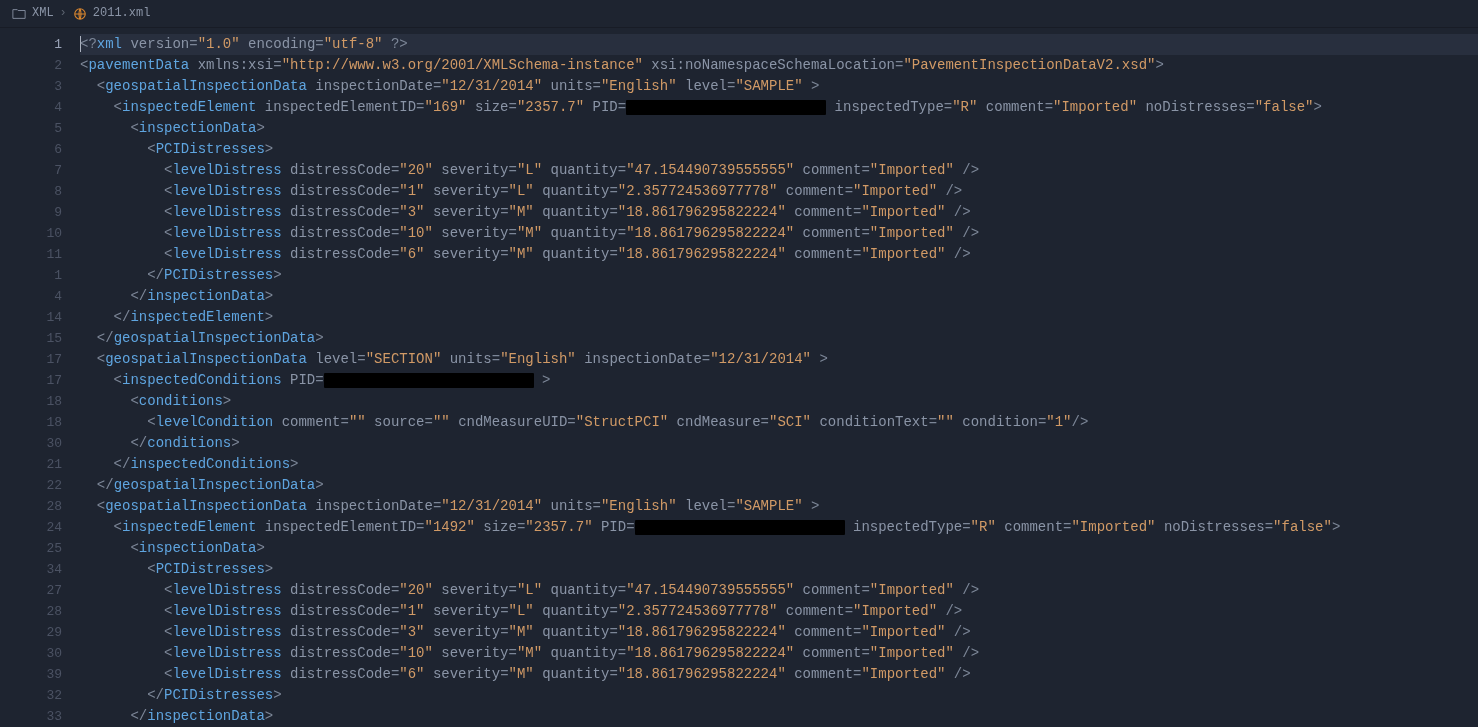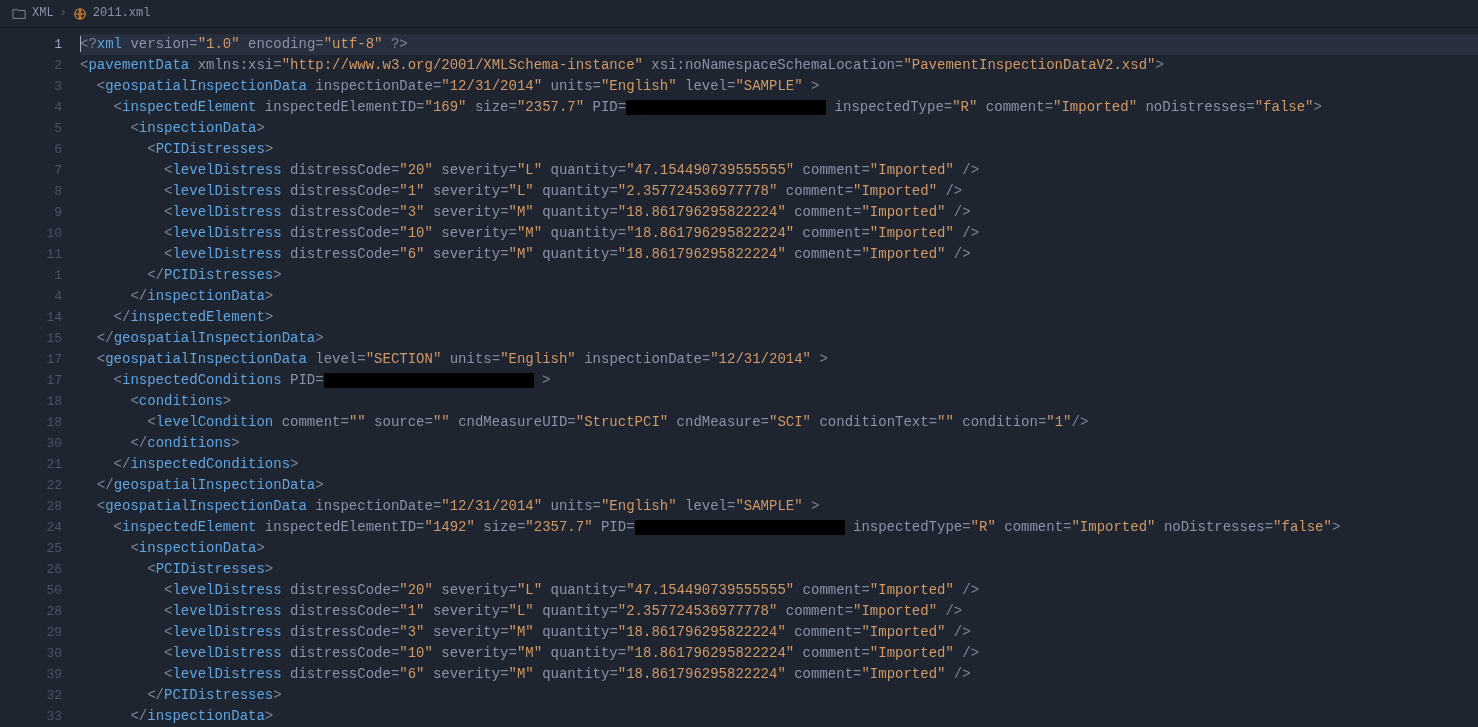--- a/index.html
+++ b/index.html
@@ -115,22 +115,22 @@
       <div class="ln">17</div>
       <div class="ln">17</div>
       <div class="ln">18</div>
       <div class="ln">18</div>
       <div class="ln">30</div>
       <div class="ln">21</div>
       <div class="ln">22</div>
       <div class="ln">28</div>
       <div class="ln">24</div>
       <div class="ln">25</div>
-      <div class="ln">26</div>
-      <div class="ln">50</div>
+      <div class="ln">34</div>
+      <div class="ln">27</div>
       <div class="ln">28</div>
       <div class="ln">29</div>
       <div class="ln">30</div>
       <div class="ln">39</div>
       <div class="ln">32</div>
       <div class="ln">33</div>
     </div>
   <div class="code" id="code"><div class="line hl"><span class="cursor"></span><span class="t-punc">&lt;?</span><span class="t-tag">xml</span> <span class="t-attr">version</span><span class="t-punc">=</span><span class="t-str">"1.0"</span> <span class="t-attr">encoding</span><span class="t-punc">=</span><span class="t-str">"utf-8"</span> <span class="t-punc">?&gt;</span></div><div class="line"><span class="t-punc">&lt;</span><span class="t-tag">pavementData</span> <span class="t-attr">xmlns:xsi</span><span class="t-punc">=</span><span class="t-str">"http://www.w3.org/2001/XMLSchema-instance"</span> <span class="t-attr">xsi:noNamespaceSchemaLocation</span><span class="t-punc">=</span><span class="t-str">"PavementInspectionDataV2.xsd"</span><span class="t-punc">&gt;</span></div><div class="line">  <span class="t-punc">&lt;</span><span class="t-tag">geospatialInspectionData</span> <span class="t-attr">inspectionDate</span><span class="t-punc">=</span><span class="t-str">"12/31/2014"</span> <span class="t-attr">units</span><span class="t-punc">=</span><span class="t-str">"English"</span> <span class="t-attr">level</span><span class="t-punc">=</span><span class="t-str">"SAMPLE"</span> <span class="t-punc">&gt;</span></div><div class="line">    <span class="t-punc">&lt;</span><span class="t-tag">inspectedElement</span> <span class="t-attr">inspectedElementID</span><span class="t-punc">=</span><span class="t-str">"169"</span> <span class="t-attr">size</span><span class="t-punc">=</span><span class="t-str">"2357.7"</span> <span class="t-attr">PID</span><span class="t-punc">=</span><span class="redact" style="width:200px"></span> <span class="t-attr">inspectedType</span><span class="t-punc">=</span><span class="t-str">"R"</span> <span class="t-attr">comment</span><span class="t-punc">=</span><span class="t-str">"Imported"</span> <span class="t-attr">noDistresses</span><span class="t-punc">=</span><span class="t-str">"false"</span><span class="t-punc">&gt;</span></div><div class="line">      <span class="t-punc">&lt;</span><span class="t-tag">inspectionData</span><span class="t-punc">&gt;</span></div><div class="line">        <span class="t-punc">&lt;</span><span class="t-tag">PCIDistresses</span><span class="t-punc">&gt;</span></div><div class="line">          <span class="t-punc">&lt;</span><span class="t-tag">levelDistress</span> <span class="t-attr">distressCode</span><span class="t-punc">=</span><span class="t-str">"20"</span> <span class="t-attr">severity</span><span class="t-punc">=</span><span class="t-str">"L"</span> <span class="t-attr">quantity</span><span class="t-punc">=</span><span class="t-str">"47.154490739555555"</span> <span class="t-attr">comment</span><span class="t-punc">=</span><span class="t-str">"Imported"</span> <span class="t-punc">/&gt;</span></div><div class="line">          <span class="t-punc">&lt;</span><span class="t-tag">levelDistress</span> <span class="t-attr">distressCode</span><span class="t-punc">=</span><span class="t-str">"1"</span> <span class="t-attr">severity</span><span class="t-punc">=</span><span class="t-str">"L"</span> <span class="t-attr">quantity</span><span class="t-punc">=</span><span class="t-str">"2.357724536977778"</span> <span class="t-attr">comment</span><span class="t-punc">=</span><span class="t-str">"Imported"</span> <span class="t-punc">/&gt;</span></div><div class="line">          <span class="t-punc">&lt;</span><span class="t-tag">levelDistress</span> <span class="t-attr">distressCode</span><span class="t-punc">=</span><span class="t-str">"3"</span> <span class="t-attr">severity</span><span class="t-punc">=</span><span class="t-str">"M"</span> <span class="t-attr">quantity</span><span class="t-punc">=</span><span class="t-str">"18.861796295822224"</span> <span class="t-attr">comment</span><span class="t-punc">=</span><span class="t-str">"Imported"</span> <span class="t-punc">/&gt;</span></div><div class="line">          <span class="t-punc">&lt;</span><span class="t-tag">levelDistress</span> <span class="t-attr">distressCode</span><span class="t-punc">=</span><span class="t-str">"10"</span> <span class="t-attr">severity</span><span class="t-punc">=</span><span class="t-str">"M"</span> <span class="t-attr">quantity</span><span class="t-punc">=</span><span class="t-str">"18.861796295822224"</span> <span class="t-attr">comment</span><span class="t-punc">=</span><span class="t-str">"Imported"</span> <span class="t-punc">/&gt;</span></div><div class="line">          <span class="t-punc">&lt;</span><span class="t-tag">levelDistress</span> <span class="t-attr">distressCode</span><span class="t-punc">=</span><span class="t-str">"6"</span> <span class="t-attr">severity</span><span class="t-punc">=</span><span class="t-str">"M"</span> <span class="t-attr">quantity</span><span class="t-punc">=</span><span class="t-str">"18.861796295822224"</span> <span class="t-attr">comment</span><span class="t-punc">=</span><span class="t-str">"Imported"</span> <span class="t-punc">/&gt;</span></div><div class="line">        <span class="t-punc">&lt;/</span><span class="t-tag">PCIDistresses</span><span class="t-punc">&gt;</span></div><div class="line">      <span class="t-punc">&lt;/</span><span class="t-tag">inspectionData</span><span class="t-punc">&gt;</span></div><div class="line">    <span class="t-punc">&lt;/</span><span class="t-tag">inspectedElement</span><span class="t-punc">&gt;</span></div><div class="line">  <span class="t-punc">&lt;/</span><span class="t-tag">geospatialInspectionData</span><span class="t-punc">&gt;</span></div><div class="line">  <span class="t-punc">&lt;</span><span class="t-tag">geospatialInspectionData</span> <span class="t-attr">level</span><span class="t-punc">=</span><span class="t-str">"SECTION"</span> <span class="t-attr">units</span><span class="t-punc">=</span><span class="t-str">"English"</span> <span class="t-attr">inspectionDate</span><span class="t-punc">=</span><span class="t-str">"12/31/2014"</span> <span class="t-punc">&gt;</span></div><div class="line">    <span class="t-punc">&lt;</span><span class="t-tag">inspectedConditions</span> <span class="t-attr">PID</span><span class="t-punc">=</span><span class="redact" style="width:210px"></span> <span class="t-punc">&gt;</span></div><div class="line">      <span class="t-punc">&lt;</span><span class="t-tag">conditions</span><span class="t-punc">&gt;</span></div><div class="line">        <span class="t-punc">&lt;</span><span class="t-tag">levelCondition</span> <span class="t-attr">comment</span><span class="t-punc">=</span><span class="t-str">""</span> <span class="t-attr">source</span><span class="t-punc">=</span><span class="t-str">""</span> <span class="t-attr">cndMeasureUID</span><span class="t-punc">=</span><span class="t-str">"StructPCI"</span> <span class="t-attr">cndMeasure</span><span class="t-punc">=</span><span class="t-str">"SCI"</span> <span class="t-attr">conditionText</span><span class="t-punc">=</span><span class="t-str">""</span> <span class="t-attr">condition</span><span class="t-punc">=</span><span class="t-str">"1"</span><span class="t-punc">/&gt;</span></div><div class="line">      <span class="t-punc">&lt;/</span><span class="t-tag">conditions</span><span class="t-punc">&gt;</span></div><div class="line">    <span class="t-punc">&lt;/</span><span class="t-tag">inspectedConditions</span><span class="t-punc">&gt;</span></div><div class="line">  <span class="t-punc">&lt;/</span><span class="t-tag">geospatialInspectionData</span><span class="t-punc">&gt;</span></div><div class="line">  <span class="t-punc">&lt;</span><span class="t-tag">geospatialInspectionData</span> <span class="t-attr">inspectionDate</span><span class="t-punc">=</span><span class="t-str">"12/31/2014"</span> <span class="t-attr">units</span><span class="t-punc">=</span><span class="t-str">"English"</span> <span class="t-attr">level</span><span class="t-punc">=</span><span class="t-str">"SAMPLE"</span> <span class="t-punc">&gt;</span></div><div class="line">    <span class="t-punc">&lt;</span><span class="t-tag">inspectedElement</span> <span class="t-attr">inspectedElementID</span><span class="t-punc">=</span><span class="t-str">"1492"</span> <span class="t-attr">size</span><span class="t-punc">=</span><span class="t-str">"2357.7"</span> <span class="t-attr">PID</span><span class="t-punc">=</span><span class="redact" style="width:210px"></span> <span class="t-attr">inspectedType</span><span class="t-punc">=</span><span class="t-str">"R"</span> <span class="t-attr">comment</span><span class="t-punc">=</span><span class="t-str">"Imported"</span> <span class="t-attr">noDistresses</span><span class="t-punc">=</span><span class="t-str">"false"</span><span class="t-punc">&gt;</span></div><div class="line">      <span class="t-punc">&lt;</span><span class="t-tag">inspectionData</span><span class="t-punc">&gt;</span></div><div class="line">        <span class="t-punc">&lt;</span><span class="t-tag">PCIDistresses</span><span class="t-punc">&gt;</span></div><div class="line">          <span class="t-punc">&lt;</span><span class="t-tag">levelDistress</span> <span class="t-attr">distressCode</span><span class="t-punc">=</span><span class="t-str">"20"</span> <span class="t-attr">severity</span><span class="t-punc">=</span><span class="t-str">"L"</span> <span class="t-attr">quantity</span><span class="t-punc">=</span><span class="t-str">"47.154490739555555"</span> <span class="t-attr">comment</span><span class="t-punc">=</span><span class="t-str">"Imported"</span> <span class="t-punc">/&gt;</span></div><div class="line">          <span class="t-punc">&lt;</span><span class="t-tag">levelDistress</span> <span class="t-attr">distressCode</span><span class="t-punc">=</span><span class="t-str">"1"</span> <span class="t-attr">severity</span><span class="t-punc">=</span><span class="t-str">"L"</span> <span class="t-attr">quantity</span><span class="t-punc">=</span><span class="t-str">"2.357724536977778"</span> <span class="t-attr">comment</span><span class="t-punc">=</span><span class="t-str">"Imported"</span> <span class="t-punc">/&gt;</span></div><div class="line">          <span class="t-punc">&lt;</span><span class="t-tag">levelDistress</span> <span class="t-attr">distressCode</span><span class="t-punc">=</span><span class="t-str">"3"</span> <span class="t-attr">severity</span><span class="t-punc">=</span><span class="t-str">"M"</span> <span class="t-attr">quantity</span><span class="t-punc">=</span><span class="t-str">"18.861796295822224"</span> <span class="t-attr">comment</span><span class="t-punc">=</span><span class="t-str">"Imported"</span> <span class="t-punc">/&gt;</span></div><div class="line">          <span class="t-punc">&lt;</span><span class="t-tag">levelDistress</span> <span class="t-attr">distressCode</span><span class="t-punc">=</span><span class="t-str">"10"</span> <span class="t-attr">severity</span><span class="t-punc">=</span><span class="t-str">"M"</span> <span class="t-attr">quantity</span><span class="t-punc">=</span><span class="t-str">"18.861796295822224"</span> <span class="t-attr">comment</span><span class="t-punc">=</span><span class="t-str">"Imported"</span> <span class="t-punc">/&gt;</span></div><div class="line">          <span class="t-punc">&lt;</span><span class="t-tag">levelDistress</span> <span class="t-attr">distressCode</span><span class="t-punc">=</span><span class="t-str">"6"</span> <span class="t-attr">severity</span><span class="t-punc">=</span><span class="t-str">"M"</span> <span class="t-attr">quantity</span><span class="t-punc">=</span><span class="t-str">"18.861796295822224"</span> <span class="t-attr">comment</span><span class="t-punc">=</span><span class="t-str">"Imported"</span> <span class="t-punc">/&gt;</span></div><div class="line">        <span class="t-punc">&lt;/</span><span class="t-tag">PCIDistresses</span><span class="t-punc">&gt;</span></div><div class="line">      <span class="t-punc">&lt;/</span><span class="t-tag">inspectionData</span><span class="t-punc">&gt;</span></div></div>
 </div>
 

